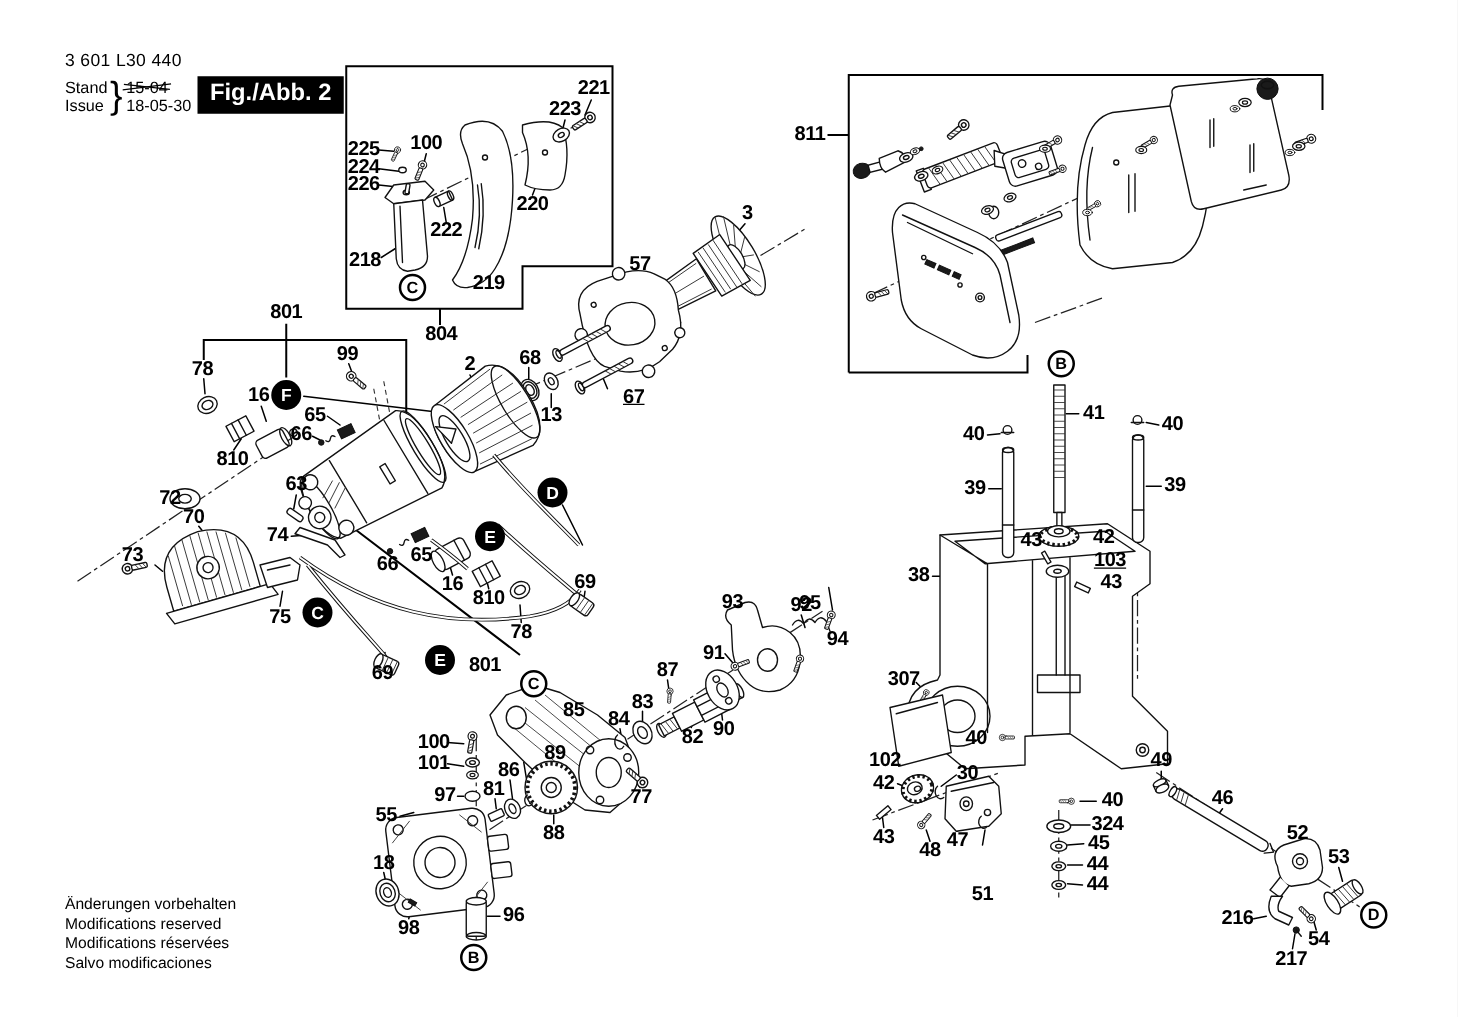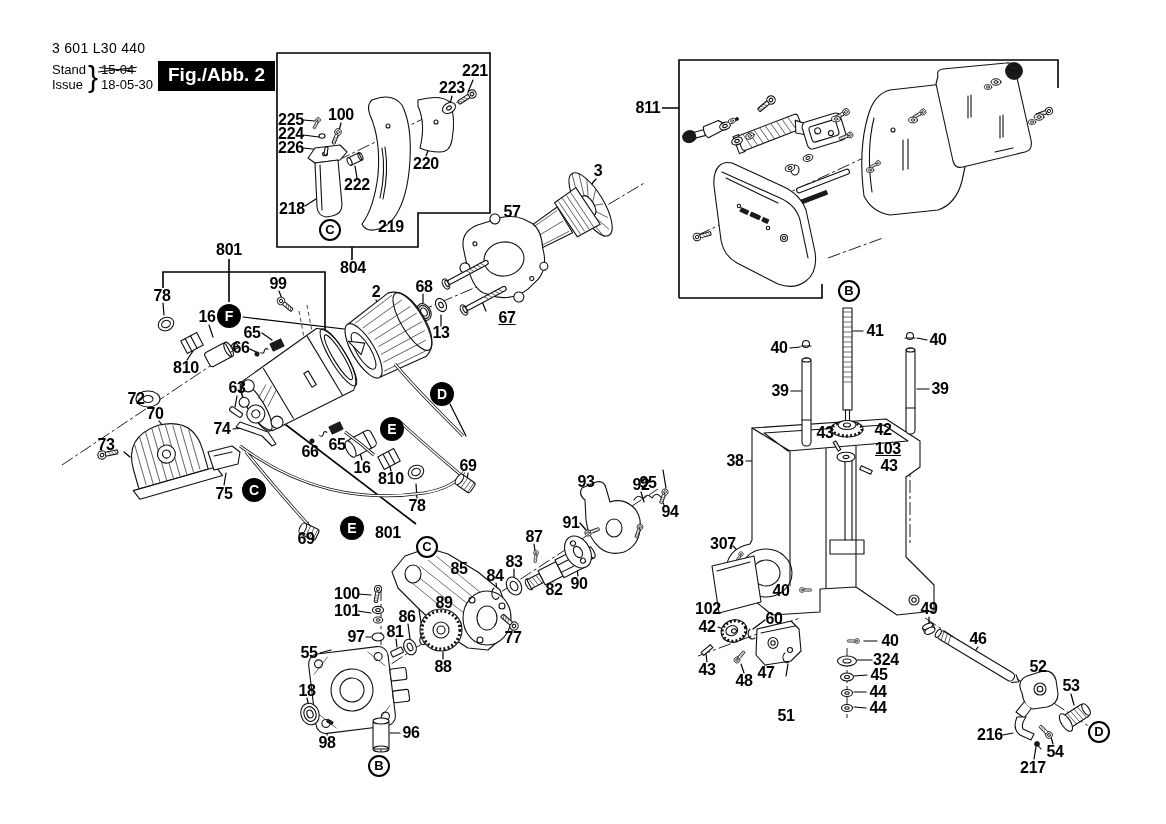--- a/index.html
+++ b/index.html
@@ -607,21 +607,21 @@
       <div class="callout" style="left: 825px; top: 433px;">43</div>
       <div class="callout" style="left: 888px; top: 449px; text-decoration: underline;">103</div>
       <div class="callout" style="left: 889px; top: 466px;">43</div>
       <div class="callout" style="left: 735px; top: 461px;">38</div>
       <div class="callout" style="left: 723px; top: 544px;">307</div>
       <div class="callout" style="left: 708px; top: 609px;">102</div>
       <div class="callout" style="left: 707px; top: 627px;">42</div>
       <div class="callout" style="left: 707px; top: 670px;">43</div>
       <div class="callout" style="left: 744px; top: 681px;">48</div>
       <div class="callout" style="left: 766px; top: 673px;">47</div>
-      <div class="callout" style="left: 774px; top: 619px;">60</div>
+      <div class="callout" style="left: 774px; top: 619px;">30</div>
       <div class="callout" style="left: 786px; top: 684px; margin-top: 32px;">51</div>
       <div class="callout" style="left: 781px; top: 591px;">40</div>
       <div class="callout" style="left: 890px; top: 641px;">40</div>
       <div class="callout" style="left: 886px; top: 660px;">324</div>
       <div class="callout" style="left: 879px; top: 675px;">45</div>
       <div class="callout" style="left: 878px; top: 692px;">44</div>
       <div class="callout" style="left: 878px; top: 708px;">44</div>
       <div class="callout" style="left: 929px; top: 609px;">49</div>
       <div class="callout" style="left: 978px; top: 639px;">46</div>
       <div class="callout" style="left: 1038px; top: 667px;">52</div>
@@ -634,14 +634,20 @@
       <div class="marker filled" style="left: 442px; top: 394px;">D</div>
       <div class="marker filled" style="left: 392px; top: 429px;">E</div>
       <div class="marker filled" style="left: 254px; top: 490px;">C</div>
       <div class="marker filled" style="left: 352px; top: 528px;">E</div>
       <div class="marker outline" style="left: 427px; top: 547px;">C</div>
       <div class="marker outline" style="left: 379px; top: 766px;">B</div>
       <div class="marker outline" style="left: 849px; top: 291px;">B</div>
       <div class="marker outline" style="left: 1099px; top: 732px;">D</div>
     </div>
 
+  <div id="footer">
+    <div>Änderungen vorbehalten</div>
+    <div>Modifications reserved</div>
+    <div>Modifications réservées</div>
+    <div>Salvo modificaciones</div>
+  </div>
 
 </div>
 
 </body></html>

